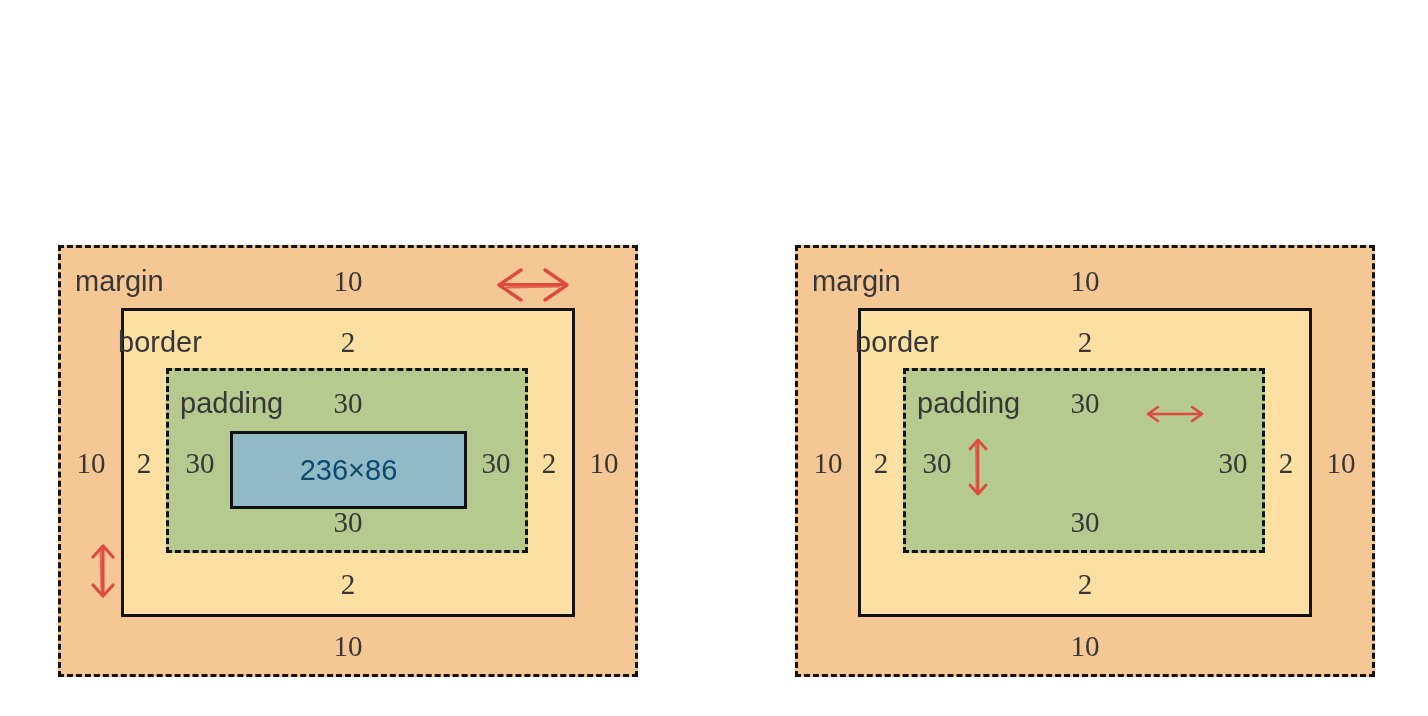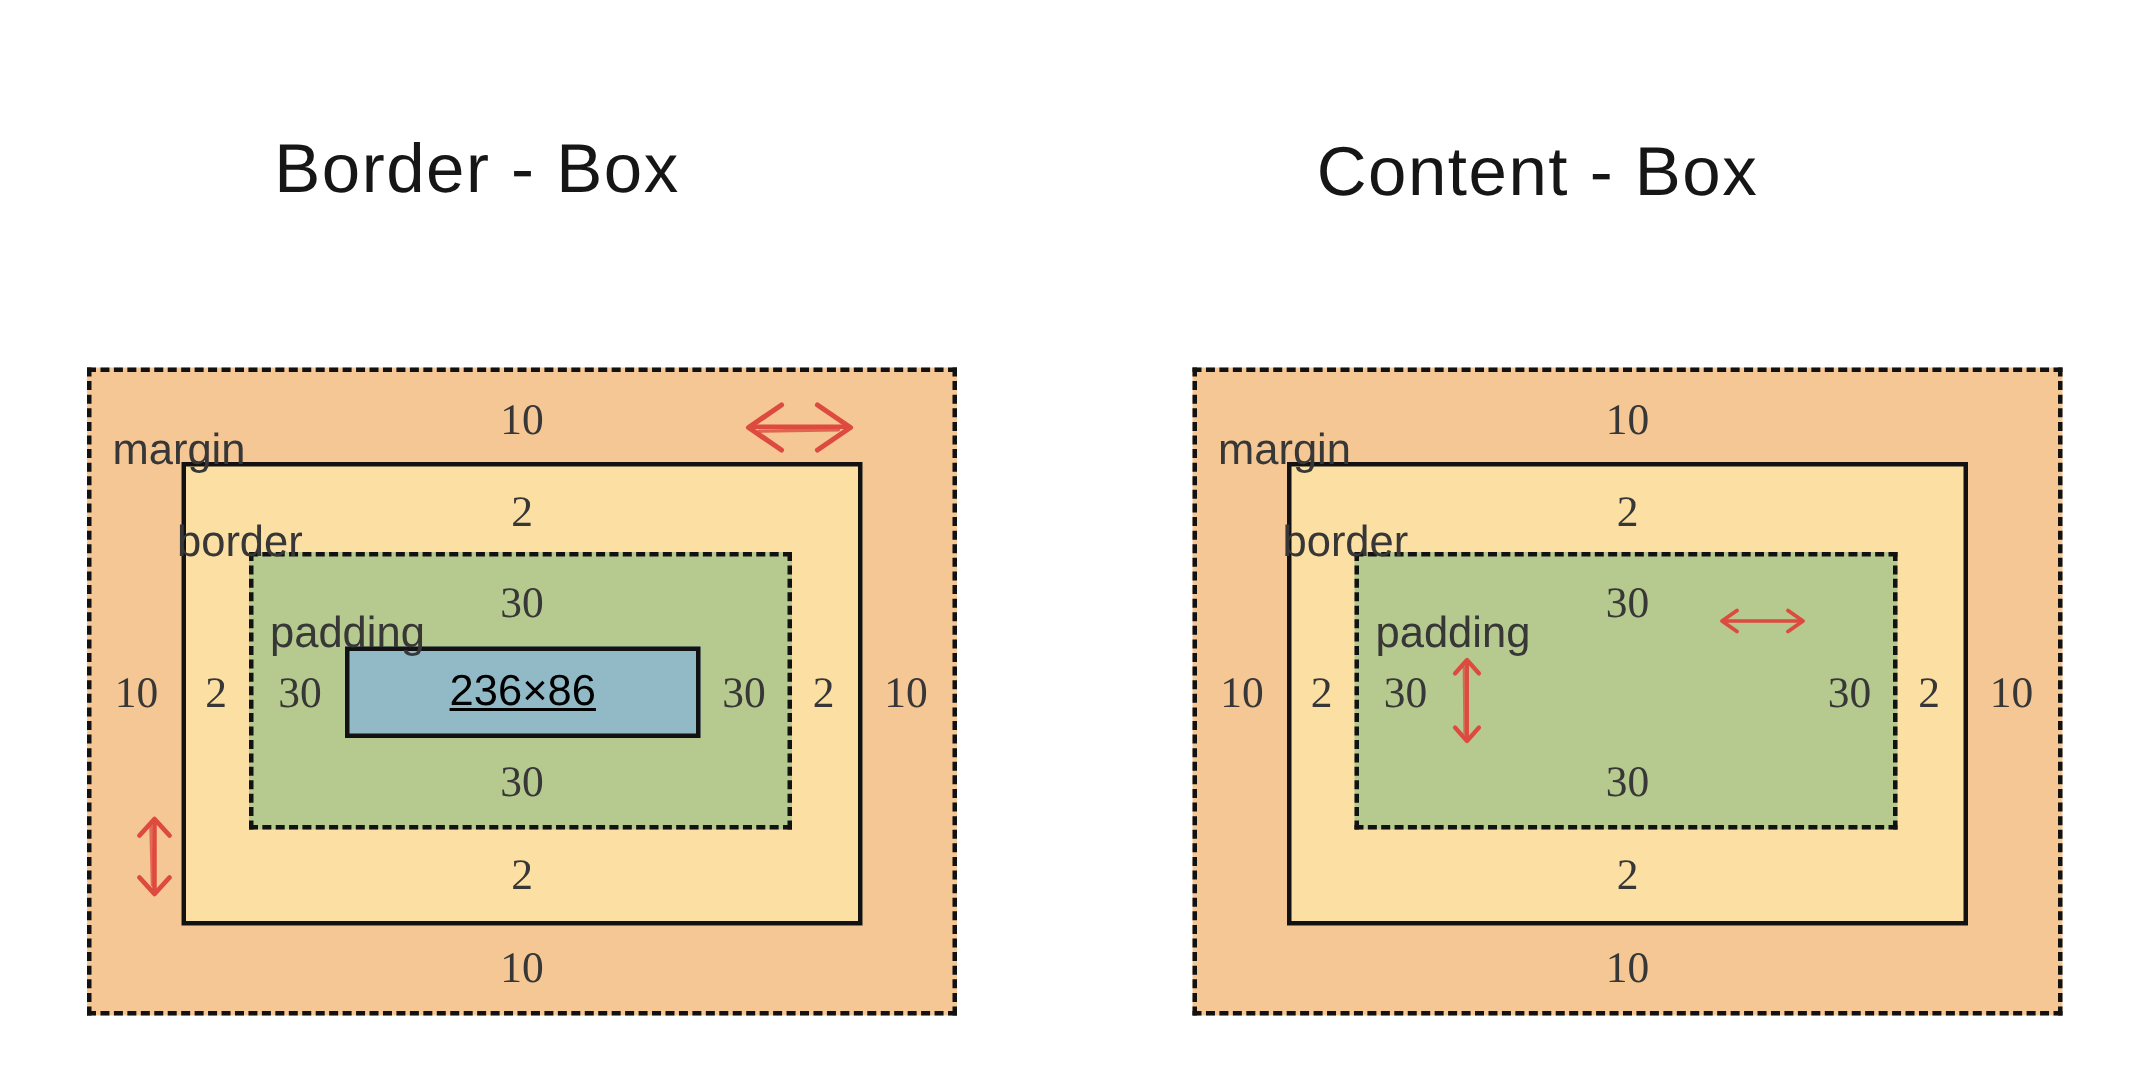--- a/index.html
+++ b/index.html
@@ -49,40 +49,39 @@
     left: 63px; top: 63px; width: 454px; height: 309px;
     background: #fbdfa3;
     border: 3px solid #121212;
   }
   .padding-box {
     left: 108px; top: 123px; width: 362px; height: 185px;
     background: #b6c98e;
     border: 3px dashed #121212;
   }
   .content-box {
-    left: 172px; top: 186px; width: 237px; height: 61px;
+    left: 172px; top: 186px; width: 237px; height: 78px;
     background: #91bac6;
     border: 3px solid #121212;
     display: flex; align-items: center; justify-content: center;
     font-size: 29px;
-    color: #000000;
+    color: #0c4a6e;
     z-index: 2;
-    text-decoration: underline;
   }
 
   
   .lbl {
     position: absolute;
     font-size: 29px;
     color: #373737;
     white-space: nowrap;
     z-index: 3;
   }
   .lbl.ctr { transform: translate(-50%, -50%); font-family: Liberation Serif, serif; }
-  .lbl.lft { transform: translateY(-50%); margin-top: 20px; }
+  .lbl.lft { transform: translateY(-50%); }
 
   .lbl-margin-name  { left: 17px;  top: 36px; }
   .lbl-margin-top   { left: 290px; top: 36px; }
   .lbl-border-name  { left: 60px;  top: 97px; }
   .lbl-border-top   { left: 290px; top: 97px; }
   .lbl-padding-name { left: 122px; top: 158px; }
   .lbl-padding-top  { left: 290px; top: 158px; }
 
   .lbl-margin-left   { left: 33px;  top: 218px; }
   .lbl-border-left   { left: 86px;  top: 218px; }
@@ -101,22 +100,20 @@
   .diagram-left  .h-arrow { left: 435px; top: 18px; }
   .diagram-left  .v-arrow { left: 28px;  top: 297px; }
   .diagram-right .h-arrow { left: 348px; top: 158px; }
   .diagram-right .v-arrow { left: 171px; top: 191px; }
 </style>
 </head>
 <body>
 
 <div class="canvas">
 
-  <div class="title title-left">Border - Box</div>
-  <div class="title title-right">Content - Box</div>
 
   <div class="diagram diagram-left">
     <div class="box margin-box"></div>
     <div class="box border-box"></div>
     <div class="box padding-box"></div>
     <div class="box content-box">
       <span>236×86</span>
     </div>
 
     <span class="lbl lft lbl-margin-name">margin</span>

